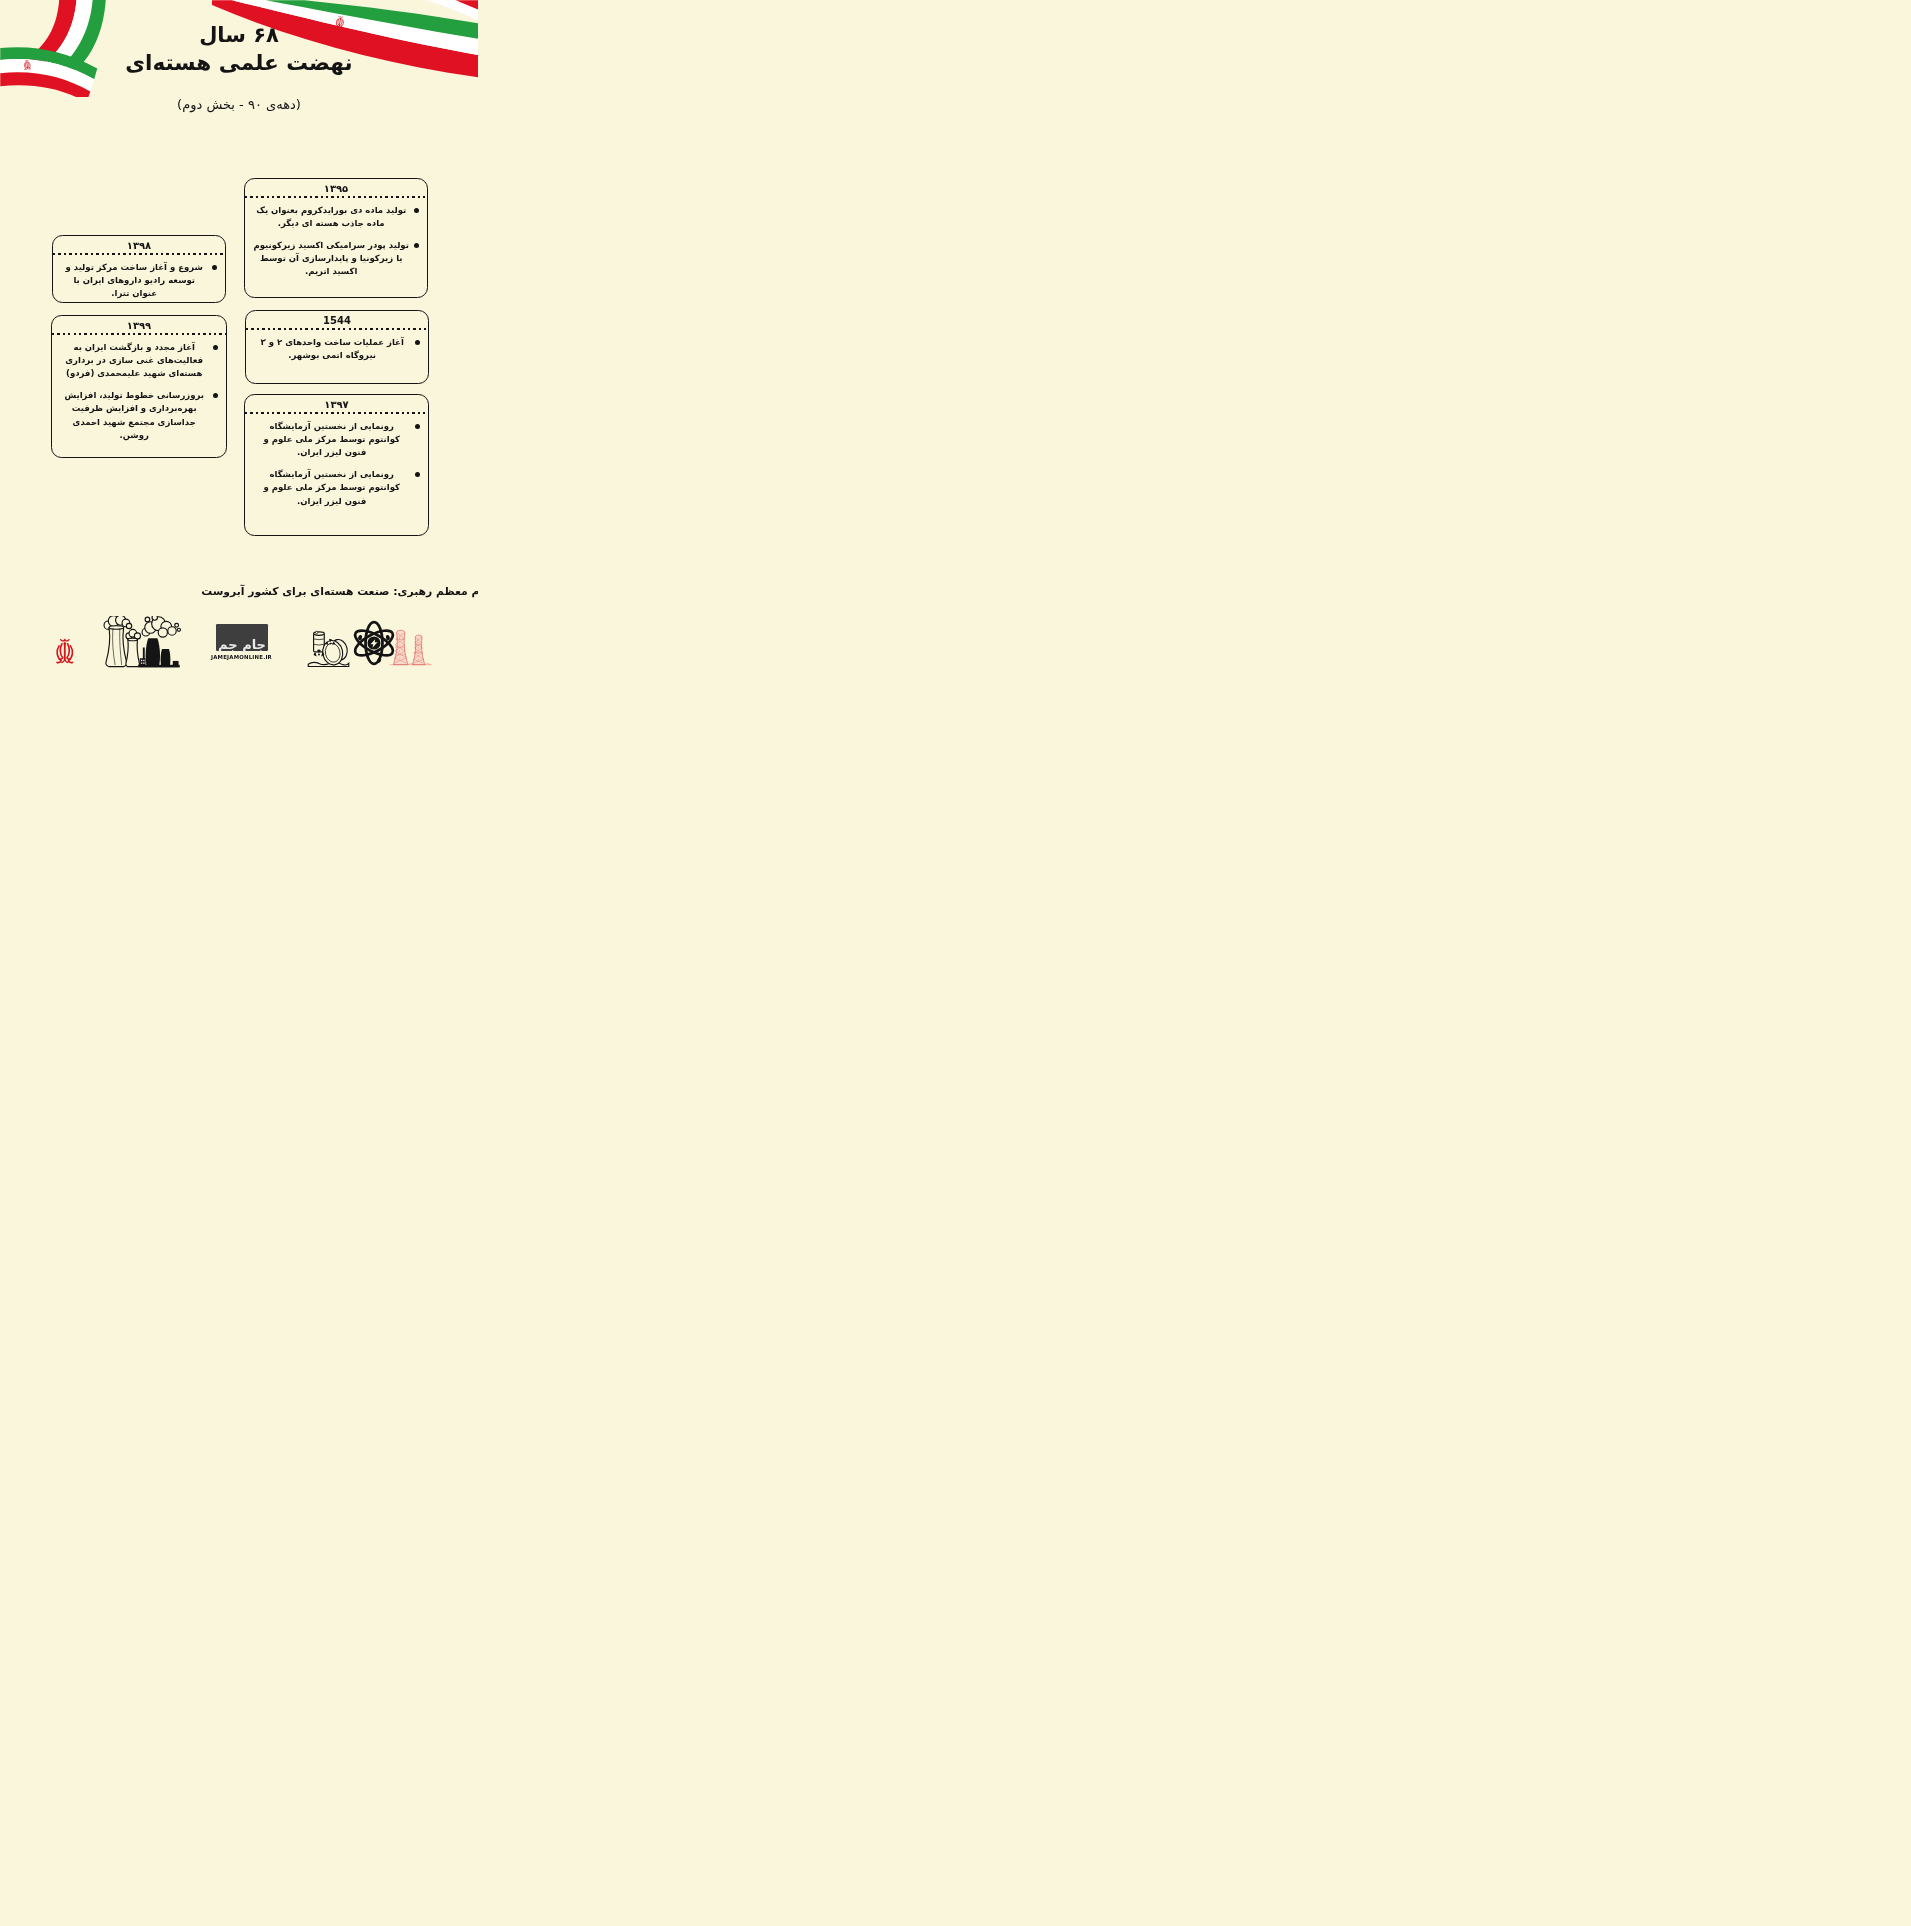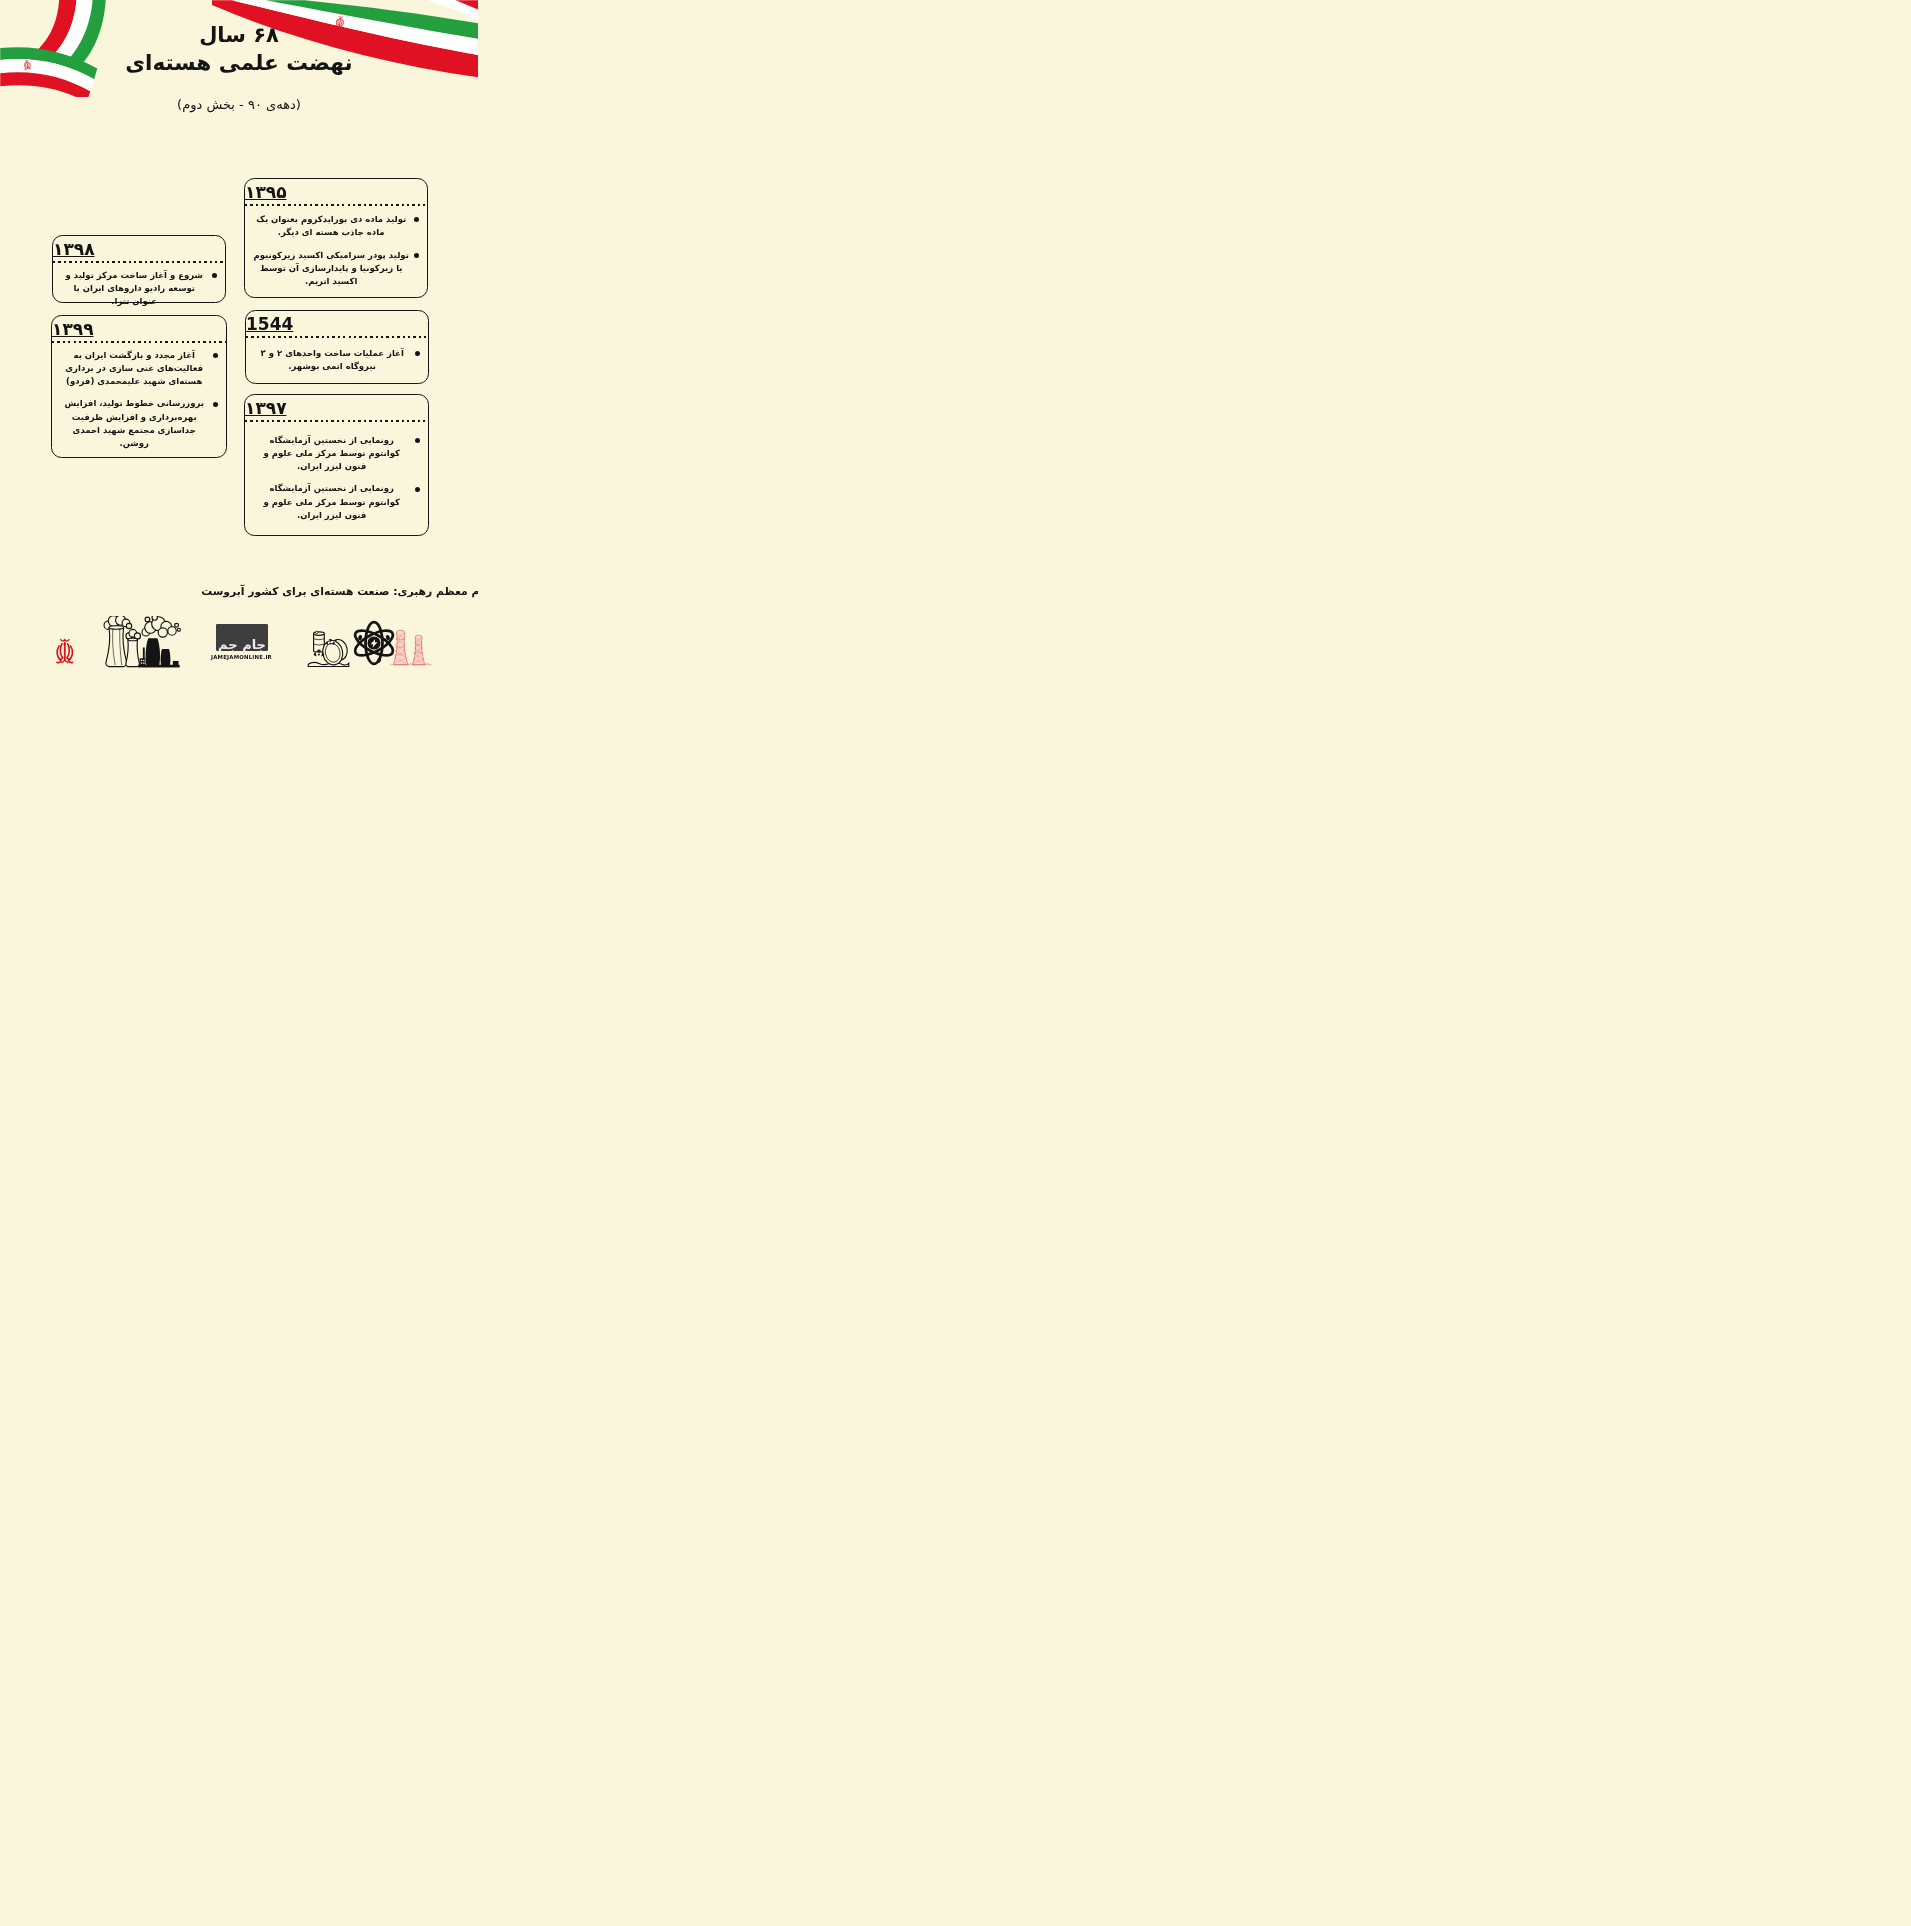--- a/index.html
+++ b/index.html
@@ -10,23 +10,23 @@
   }
   #poster{position:absolute;inset:0;}
   svg{display:block;}
   
   .title{position:absolute;top:22.3px;left:0;width:100%;text-align:center;font-weight:bold;}
   .title .l1{font-size:21px;line-height:1.28;}
   .title .l2{font-size:21.6px;line-height:1.28;}
   .subtitle{position:absolute;top:97px;left:0;width:100%;text-align:center;font-size:13px;font-weight:normal;}
   
   .box{position:absolute;border:1.5px solid #141414;border-radius:10.4px;display:flex;flex-direction:column;box-sizing:border-box;}
-  .box .year{text-align:left;font-size:17px;font-weight:bold;padding:3.5px 0 1.9px;line-height:1.15;text-decoration:underline;}
+  .box .year{text-align:center;font-size:10px;font-weight:bold;padding:3.5px 0 1.9px;line-height:1.15;}
   .box .dots{height:2.3px;flex:0 0 auto;background:repeating-linear-gradient(90deg,#141414 0 2.3px,transparent 2.3px 5.4px);}
-  .box .bullets{flex:1;display:flex;flex-direction:column;justify-content:center;gap:9.2px;padding:5.4px 8.5px 7px;}
+  .box .bullets{flex:1;display:flex;flex-direction:column;gap:9.2px;padding:5.4px 8.5px 7px;}
   .bullet{display:flex;gap:4.6px;align-items:flex-start;}
   .bullet .dot{flex:0 0 auto;width:5px;height:5px;border-radius:50%;background:#141414;margin-top:4.2px;}
   .bullet p{flex:1;margin:0;text-align:center;font-size:8.5px;font-weight:bold;line-height:1.55;}
   #box-1395{left:244px;top:178px;width:184px;height:120px;}
   #box-1398{left:52px;top:235px;width:174px;height:68px;}
   #box-1396{left:245px;top:310px;width:184px;height:74px;}
   #box-1399{left:51px;top:315px;width:176px;height:143px;}
   #box-1397{left:244px;top:394px;width:185px;height:142px;}
   
   .quote{position:absolute;top:585px;left:0;width:100%;font-size:10.8px;font-weight:bold;padding-left:20px;}

